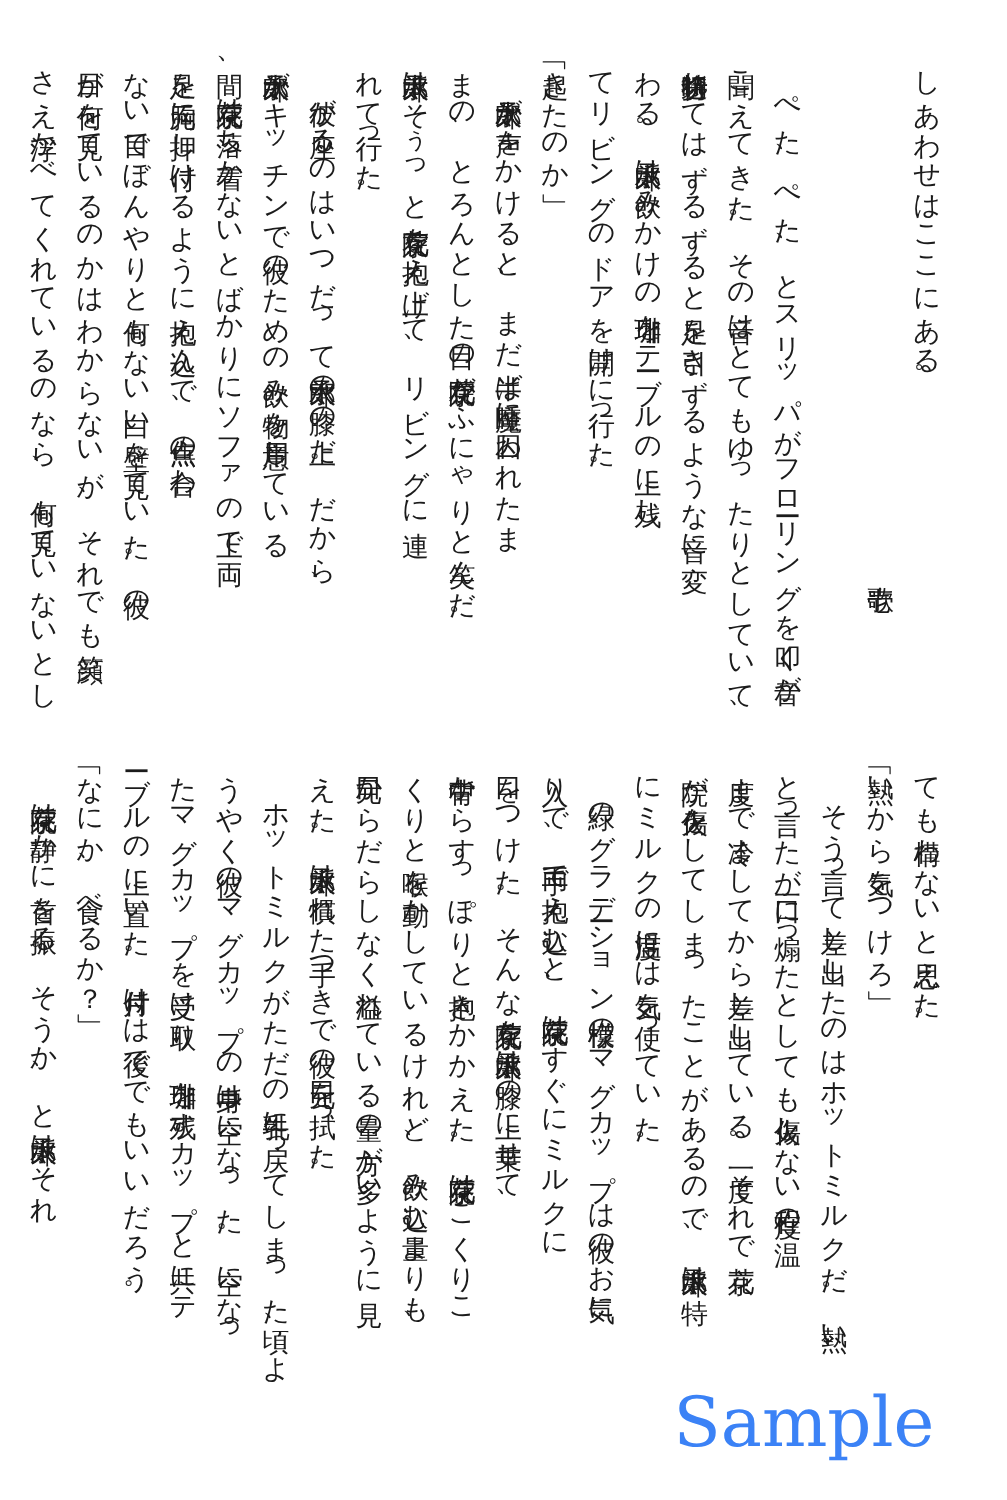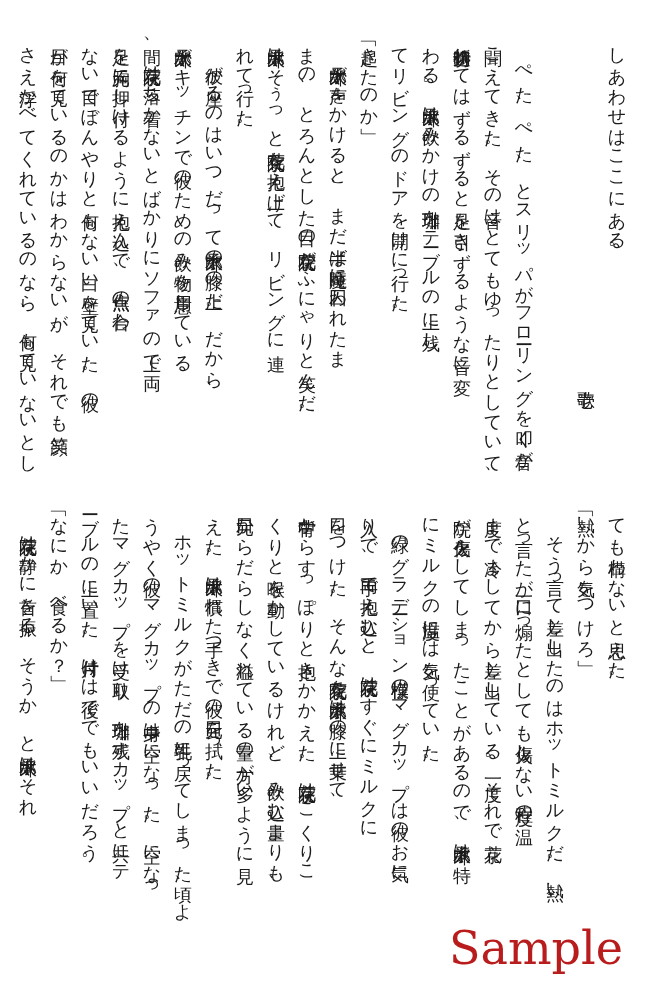--- a/index.html
+++ b/index.html
@@ -42,21 +42,21 @@
   }
   .blank-line {
     width: 31px; 
   }
   #watermark {
     position: absolute;
     left: 449px;
     top: 921px;
     font-size: 46px;
     font-weight: normal;
-    color: #b91c1c;
+    color: #3b82f6;
     font-family: "DejaVu Serif", serif;
     white-space: nowrap;
   }
 </style>
 </head>
 <body>
 
 <div id="page-one-block" class="vblock">
   <div class="line">しあわせはここにある。</div>
   <div class="line author-line">壱歌</div>

